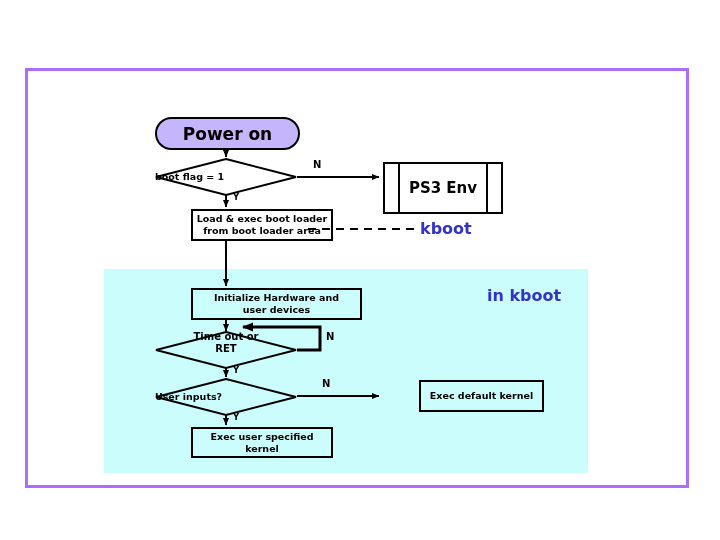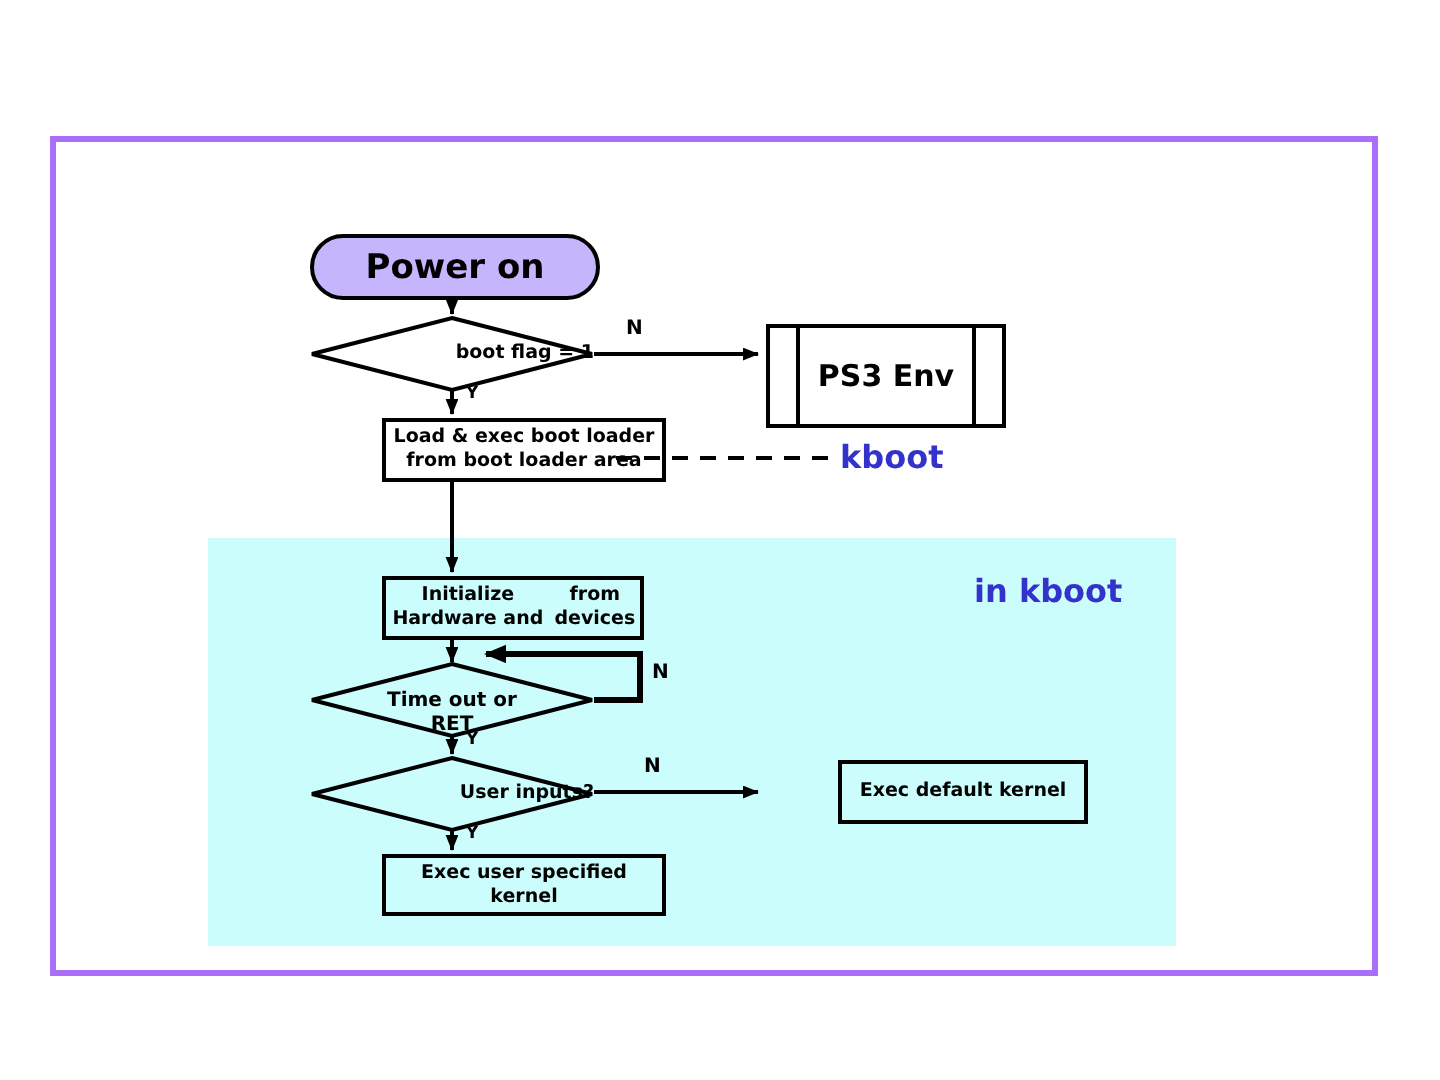--- a/index.html
+++ b/index.html
@@ -86,21 +86,21 @@
     left: 0;
     top: 0;
     overflow: visible;
   }
   .diamond-label {
     position: absolute;
     left: 0; top: 0;
     width: 100%; height: 100%;
     display: flex;
     align-items: center;
-    justify-content: flex-end;
+    justify-content: flex-start;
     text-align: center;
     font-weight: bold;
     color: #000000;
     line-height: 1.2;
     pointer-events: none;
   }
 
   .edge-label {
     position: absolute;
     font-weight: bold;
@@ -184,23 +184,23 @@
   <div class="shape predefined" style="left:383px; top:162px; width:120px; height:52px; font-size:15px;">
     <span class="bar left"></span>
     <span class="bar right"></span>
     <span>PS3 Env</span>
   </div>
 
   <span class="free-text" style="left:420px; top:219px; font-size:16px; color:#3333cc;">kboot</span>
 
   <span class="free-text" style="left:487px; top:286px; font-size:16px; color:#3333cc;">in kboot</span>
 
-  <div class="shape proc-box" style="left:155px; top:288px; width:131px; height:32px; font-size:9.5px; ">
+  <div class="shape proc-box" style="left:155px; top:288px; width:171px; height:32px; font-size:9.5px; flex-direction:column;">
     <span>Initialize Hardware and</span>
-    <span>from devices</span>
+    <span>user devices</span>
   </div>
 
   <div class="diamond-wrap" style="left:155px; top:331px; width:142px; height:38px;">
     <svg width="142" height="38" viewBox="0 0 142 38">
       <polygon points="71,1 141,19 71,37 1,19" fill="none" stroke="#000000" stroke-width="2"></polygon>
     </svg>
     <div class="diamond-label" style="font-size:10px; flex-direction:column;">
       <span>Time out or</span>
       <span>RET</span>
     </div>

